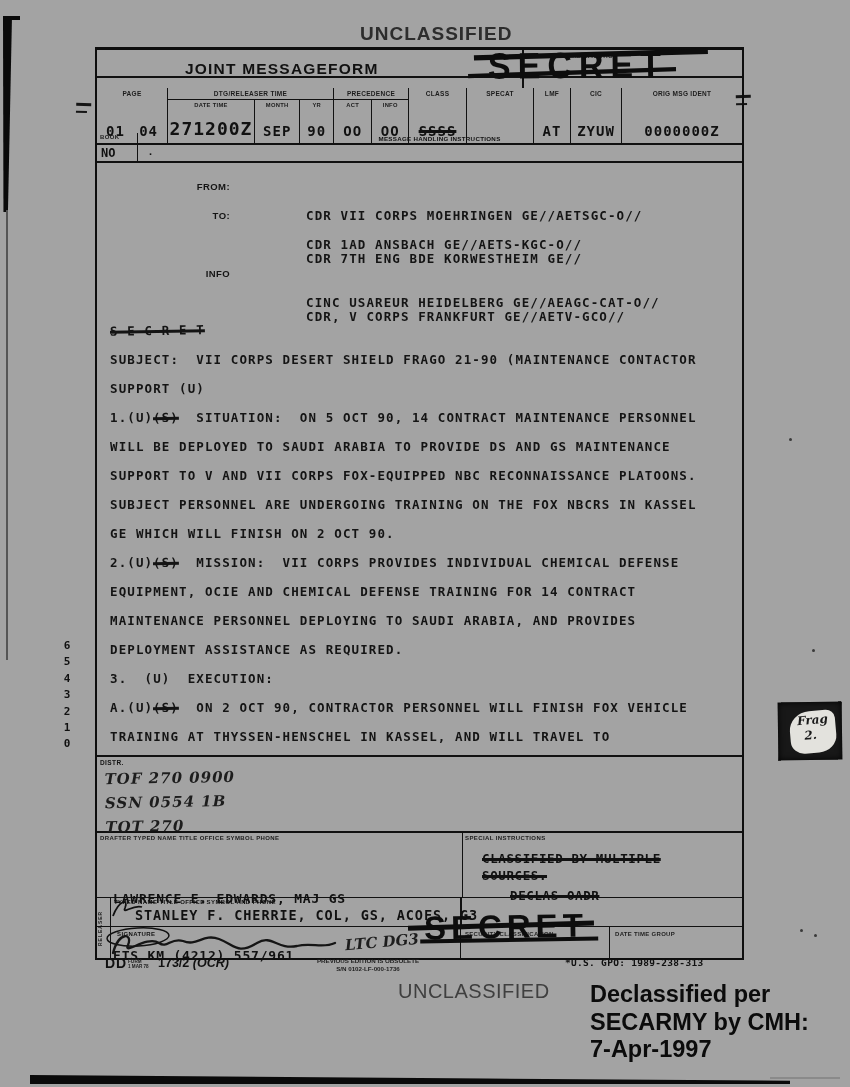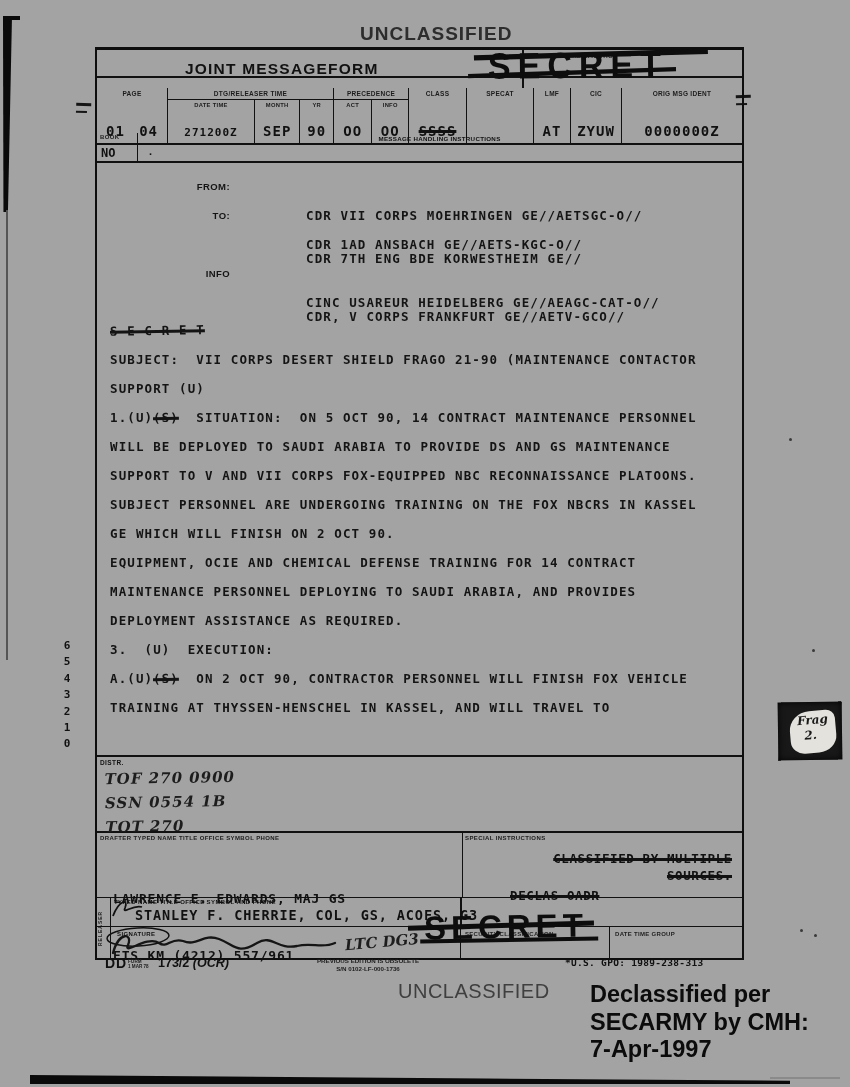--- a/index.html
+++ b/index.html
@@ -70,21 +70,21 @@
   .distr-lines{position:absolute;left:8px;top:9px;font-size:15px;line-height:24px;letter-spacing:1px;transform:rotate(-1deg);}
 
   .row-drafter{left:0;top:783px;width:645px;height:65px;border-bottom:1.5px solid #111;}
   .drafter-cell{position:absolute;left:0;top:0;width:365px;height:65px;border-right:1.5px solid #111;}
   .cell-label{position:absolute;left:3px;top:2px;font-size:6px;font-weight:700;letter-spacing:.4px;color:#1c1c1c;}
   .drafter-lines{position:absolute;left:16px;top:18px;font-family:"DejaVu Sans Mono",monospace;
                  font-weight:700;font-size:13px;letter-spacing:.8px;line-height:19px;white-space:pre;}
   .special-cell{position:absolute;left:365px;top:0;width:280px;height:65px;}
   .special-lines{position:absolute;right:10px;top:17px;width:250px;
                  font-family:"DejaVu Sans Mono",monospace;font-weight:700;font-size:12.5px;letter-spacing:.6px;line-height:17px;}
-  .special-lines div{text-align:right;text-decoration:line-through;text-decoration-thickness:2.5px;}
+  .special-lines div{text-decoration:line-through;text-decoration-thickness:2.5px;}
   .special-lines div:nth-child(3){text-align:left;padding-left:28px;margin-top:3px;}
 
   .row-typed{left:0;top:848px;width:645px;height:28px;}
   .typed-label{position:absolute;left:17px;top:1px;font-size:6px;font-weight:700;letter-spacing:.4px;}
   .typed-value{position:absolute;left:38px;top:9px;font-family:"DejaVu Sans Mono",monospace;
                font-weight:700;font-size:13.5px;letter-spacing:.9px;white-space:pre;z-index:3;}
   .releaser-strip{position:absolute;left:0;top:848px;width:13px;height:60px;border-right:1.5px solid #111;overflow:hidden;}
   .releaser-text{writing-mode:vertical-rl;transform:rotate(180deg);font-size:5px;font-weight:700;letter-spacing:1px;
                  width:100%;height:100%;text-align:center;color:#222;}
   .vline363{position:absolute;left:363px;top:848px;width:1.5px;height:28px;background:#111;z-index:1;}
@@ -164,21 +164,21 @@
         <div class="fval pagevals">
           <span>01</span>
           <span>04</span>
         </div>
       </div>
       <div class="fcell" style="width:165px;">
         <div class="flabel">DTG/RELEASER TIME</div>
         <div class="subrow">
           <div class="subcell" style="width:87px;">
             <div class="flabel">DATE TIME</div>
-            <div class="fval" style="font-size:11px;">271200Z</div>
+            <div class="fval" style="font-size:18px;">271200Z</div>
           </div>
           <div class="subcell" style="width:45px;">
             <div class="flabel">MONTH</div>
             <div class="fval">SEP</div>
           </div>
           <div class="subcell" style="width:33px;">
             <div class="flabel">YR</div>
             <div class="fval">90</div>
           </div>
         </div>
@@ -247,20 +247,21 @@
       </div>
       <div>
           <div class="bline"><span class="seg hstruck">S E C R E T</span></div>
           <div class="bline"><span class="seg">SUBJECT:  VII CORPS DESERT SHIELD FRAGO 21-90 (MAINTENANCE CONTACTOR</span></div>
           <div class="bline"><span class="seg">SUPPORT (U)</span></div>
           <div class="bline"><span class="seg">1.(U)</span><span class="seg hstruck">(S)</span><span class="seg">  SITUATION:  ON 5 OCT 90, 14 CONTRACT MAINTENANCE PERSONNEL</span></div>
           <div class="bline"><span class="seg">WILL BE DEPLOYED TO SAUDI ARABIA TO PROVIDE DS AND GS MAINTENANCE</span></div>
           <div class="bline"><span class="seg">SUPPORT TO V AND VII CORPS FOX-EQUIPPED NBC RECONNAISSANCE PLATOONS.</span></div>
           <div class="bline"><span class="seg">SUBJECT PERSONNEL ARE UNDERGOING TRAINING ON THE FOX NBCRS IN KASSEL</span></div>
           <div class="bline"><span class="seg">GE WHICH WILL FINISH ON 2 OCT 90.</span></div>
+          <div class="bline"><span class="seg">2.(U)</span><span class="seg hstruck">(S)</span><span class="seg">  MISSION:  VII CORPS PROVIDES INDIVIDUAL CHEMICAL DEFENSE</span></div>
           <div class="bline"><span class="seg">EQUIPMENT, OCIE AND CHEMICAL DEFENSE TRAINING FOR 14 CONTRACT</span></div>
           <div class="bline"><span class="seg">MAINTENANCE PERSONNEL DEPLOYING TO SAUDI ARABIA, AND PROVIDES</span></div>
           <div class="bline"><span class="seg">DEPLOYMENT ASSISTANCE AS REQUIRED.</span></div>
           <div class="bline"><span class="seg">3.  (U)  EXECUTION:</span></div>
           <div class="bline"><span class="seg">A.(U)</span><span class="seg hstruck">(S)</span><span class="seg">  ON 2 OCT 90, CONTRACTOR PERSONNEL WILL FINISH FOX VEHICLE</span></div>
           <div class="bline"><span class="seg">TRAINING AT THYSSEN-HENSCHEL IN KASSEL, AND WILL TRAVEL TO</span></div>
         </div>
     </div>
 
     <div class="abs row-distr">

